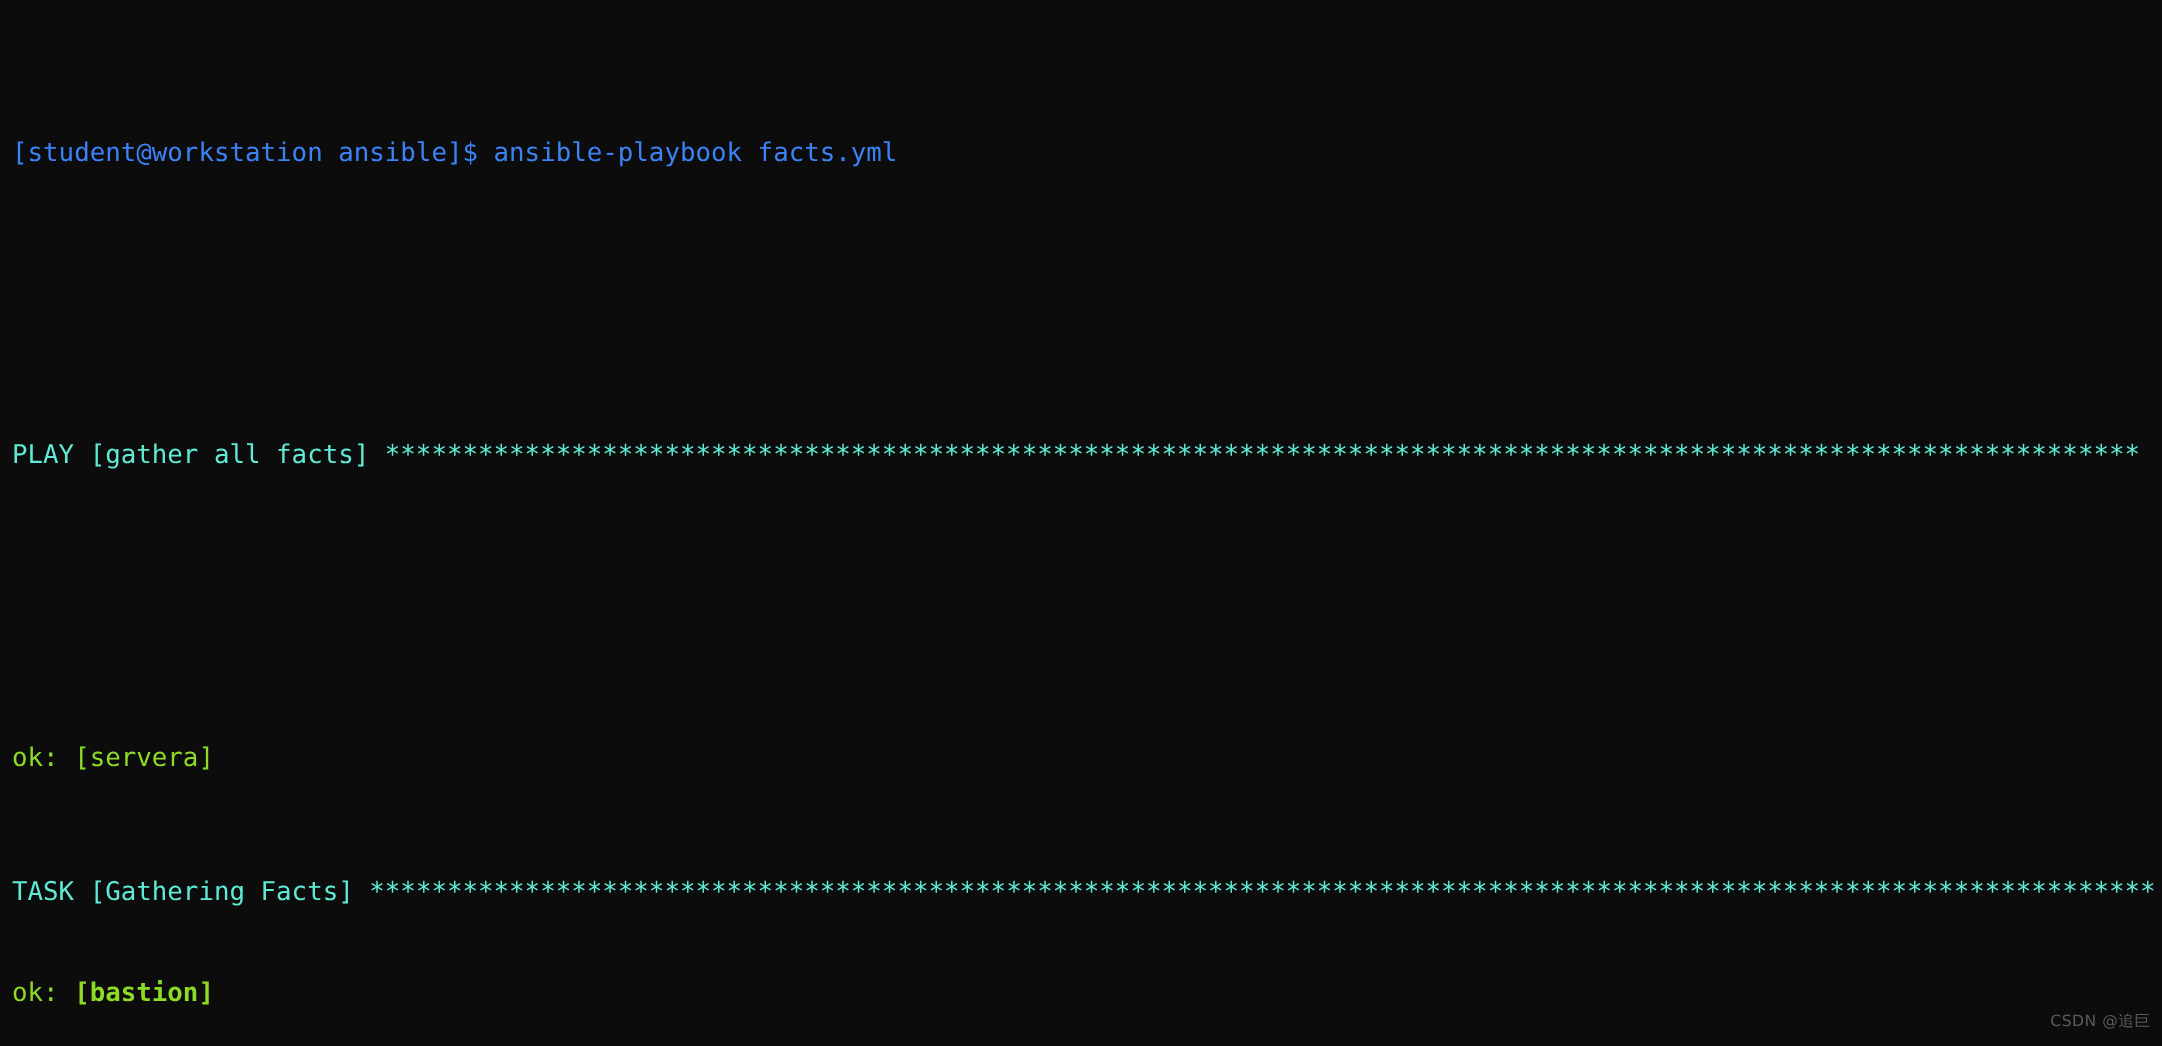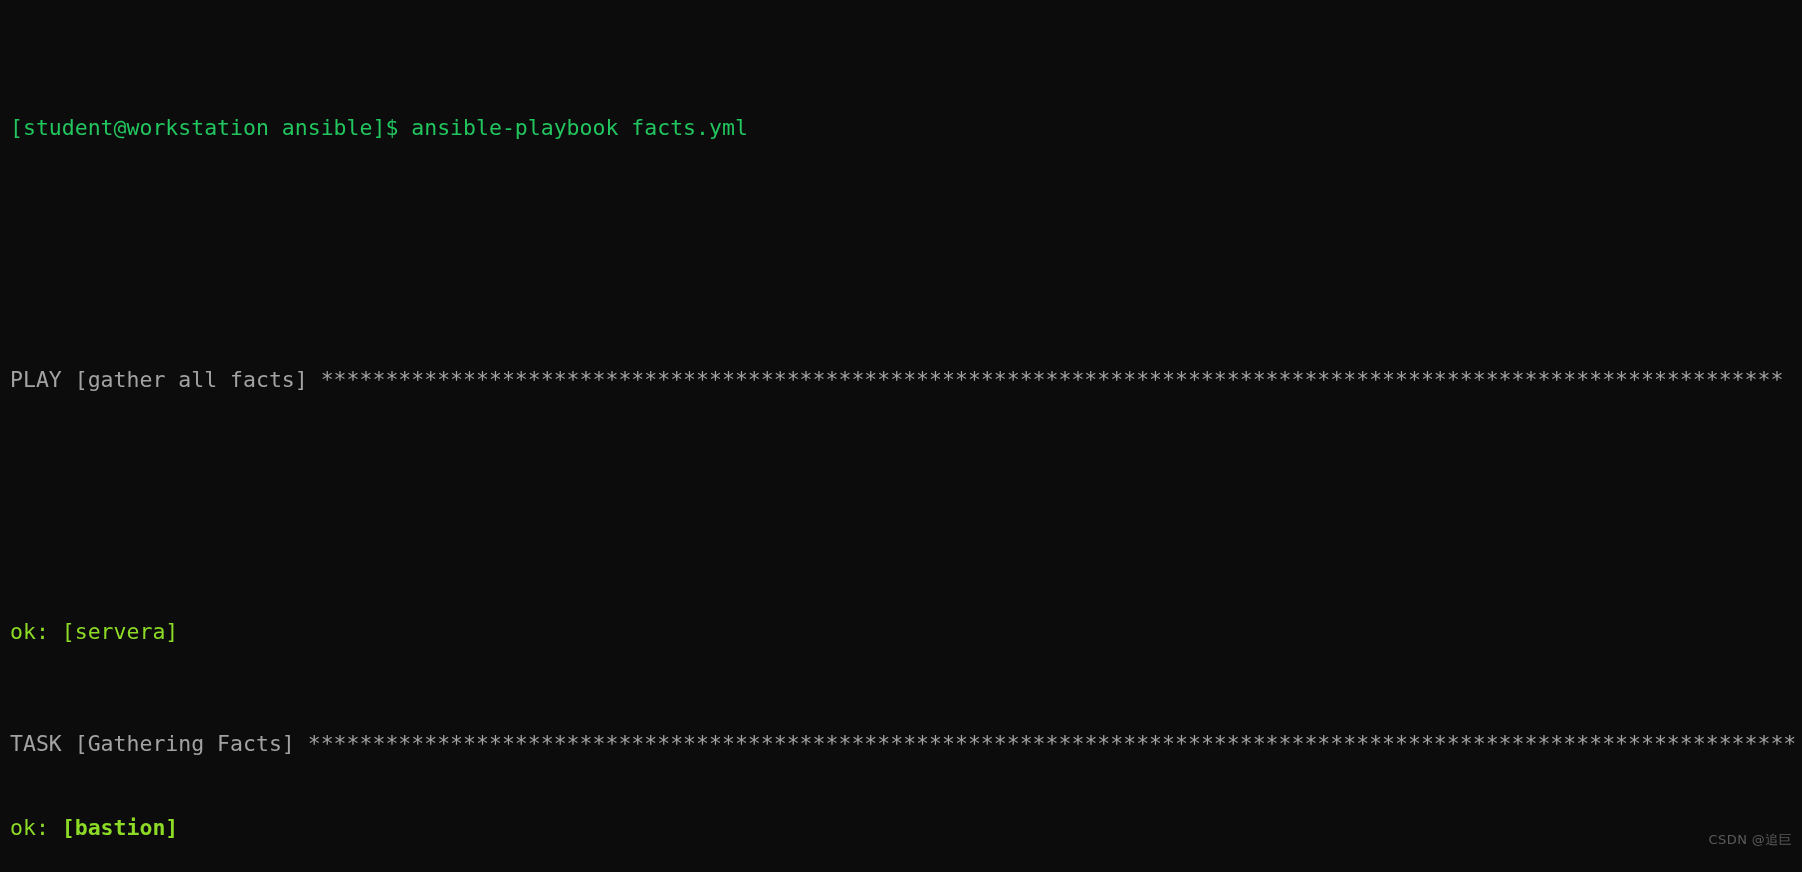--- a/index.html
+++ b/index.html
@@ -35,28 +35,28 @@
   }
   .row {
     height: 28px;
     line-height: 28px;
     white-space: pre;
     overflow: hidden;
   }
   .row.blank { color: transparent; }
 
   
-  .c-default { color: #22c55e; }
-  .c-white   { color: #a3a3a3; }
+  .c-default { color: #3b82f6; }
+  .c-white   { color: #5eead4; }
   .c-green   { color: #8ddb26; }
 
   #watermark {
     position: absolute;
     right: 10px;
-    bottom: 18px;
+    bottom: 6px;
     font-family: "DejaVu Sans", "Liberation Sans", sans-serif;
     font-size: 13px;
     color: #5b5b5b;
     letter-spacing: 0.4px;
     white-space: pre;
   }
 </style>
 </head>
 <body style="background: rgb(12, 12, 12);">
 

